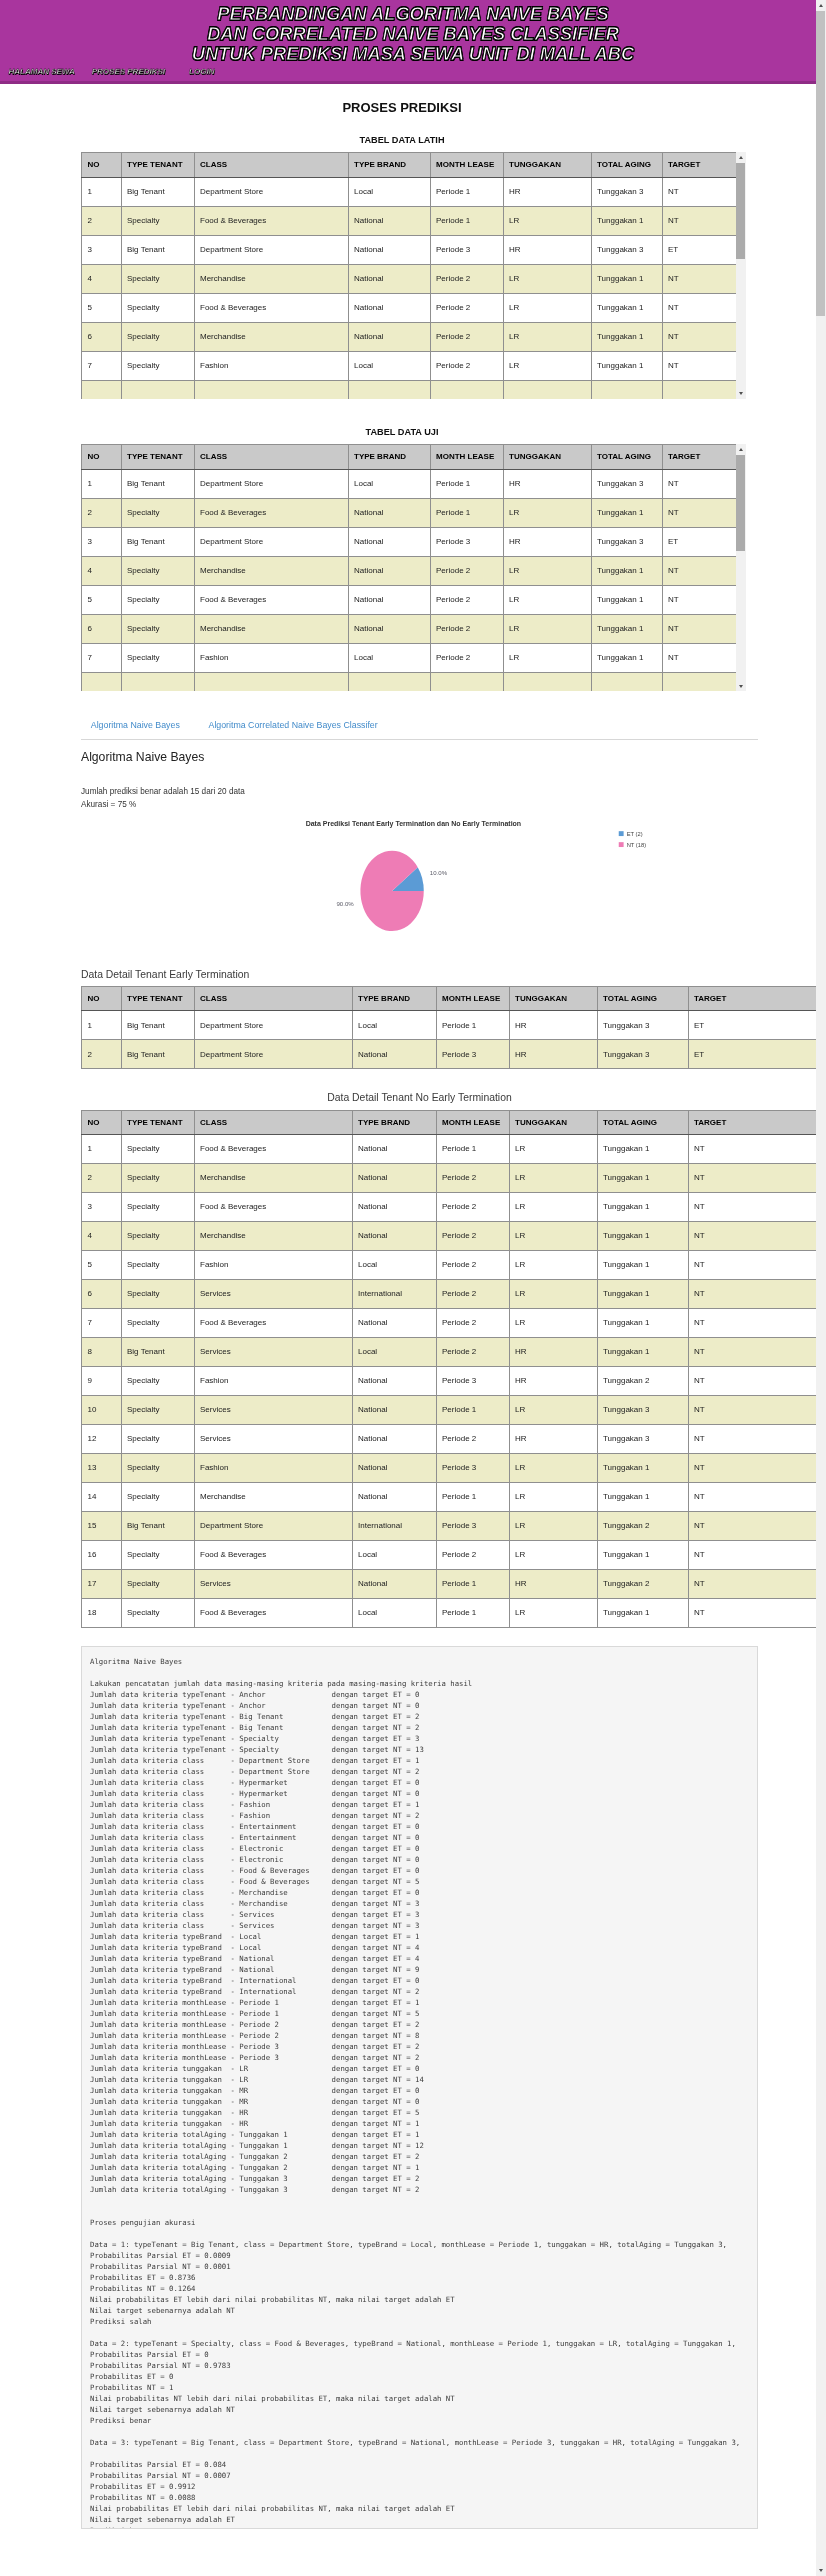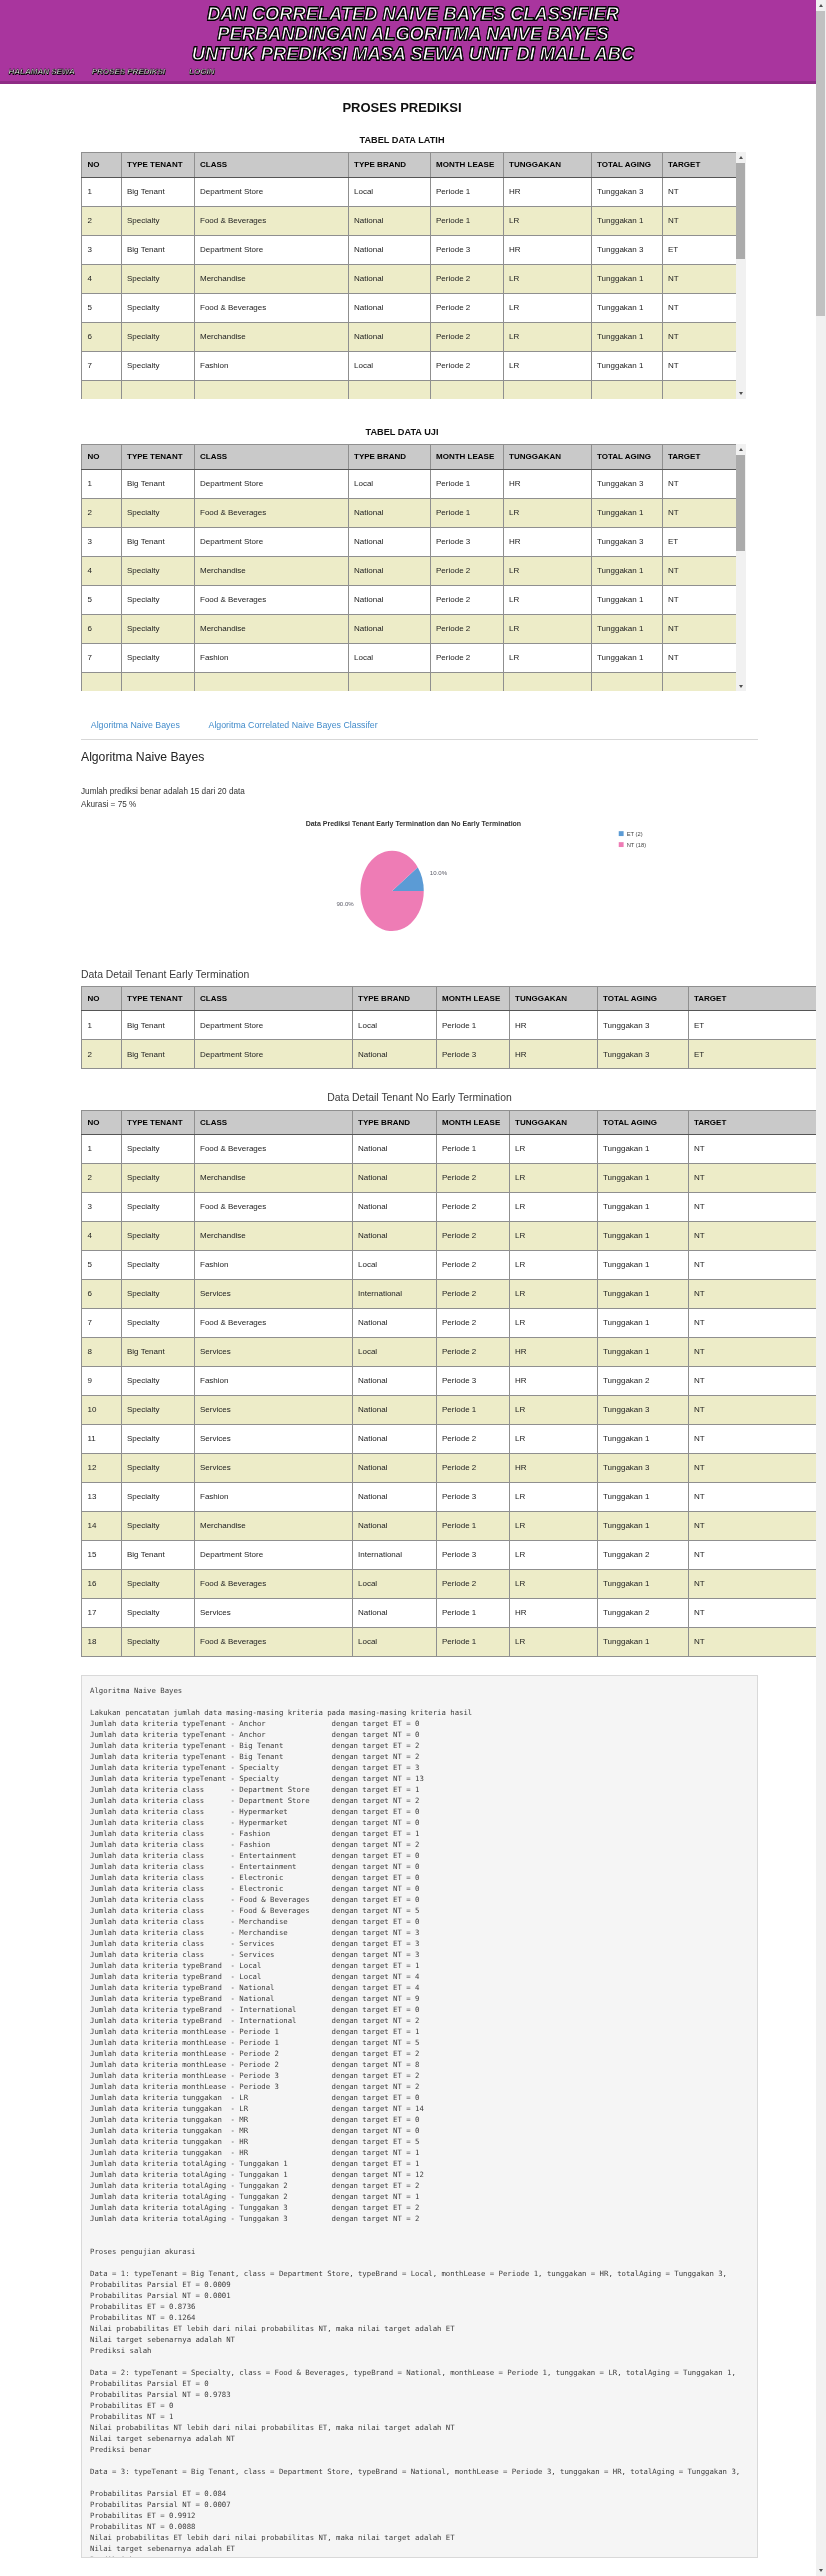--- a/index.html
+++ b/index.html
@@ -82,22 +82,22 @@
       font-family:"DejaVu Sans Mono","Liberation Mono",monospace;
       font-size:7.3px;line-height:11px;color:#3b3b3b;white-space:pre;}
 </style>
 </head>
 <body>
 
 <div>
 
   <header class="masthead">
     <div class="titles">
+      <div class="title-line">PERBANDINGAN ALGORITMA NAIVE BAYES</div>
       <div class="title-line">DAN CORRELATED NAIVE BAYES CLASSIFIER</div>
-      <div class="title-line">PERBANDINGAN ALGORITMA NAIVE BAYES</div>
       <div class="title-line">UNTUK PREDIKSI MASA SEWA UNIT DI MALL ABC</div>
     </div>
     <nav class="mainnav">
       <a href="#">HALAMAN SEWA</a>
       <a href="#">PROSES PREDIKSI</a>
       <a href="#" class="nav-login">LOGIN</a>
     </nav>
   </header>
 
   <main class="content">
@@ -499,30 +499,20 @@
             <td class="c7">NT</td>
           </tr>
           <tr>
             <td class="c0">10</td>
             <td class="c1">Specialty</td>
             <td class="c2">Services</td>
             <td class="c3">National</td>
             <td class="c4">Periode 1</td>
             <td class="c5">LR</td>
             <td class="c6">Tunggakan 3</td>
-            <td class="c7">NT</td>
-          </tr>
-          <tr>
-            <td class="c0">11</td>
-            <td class="c1">Specialty</td>
-            <td class="c2">Services</td>
-            <td class="c3">National</td>
-            <td class="c4">Periode 2</td>
-            <td class="c5">LR</td>
-            <td class="c6">Tunggakan 1</td>
             <td class="c7">NT</td>
           </tr>
           <tr>
             <td class="c0">12</td>
             <td class="c1">Specialty</td>
             <td class="c2">Services</td>
             <td class="c3">National</td>
             <td class="c4">Periode 2</td>
             <td class="c5">HR</td>
             <td class="c6">Tunggakan 3</td>

